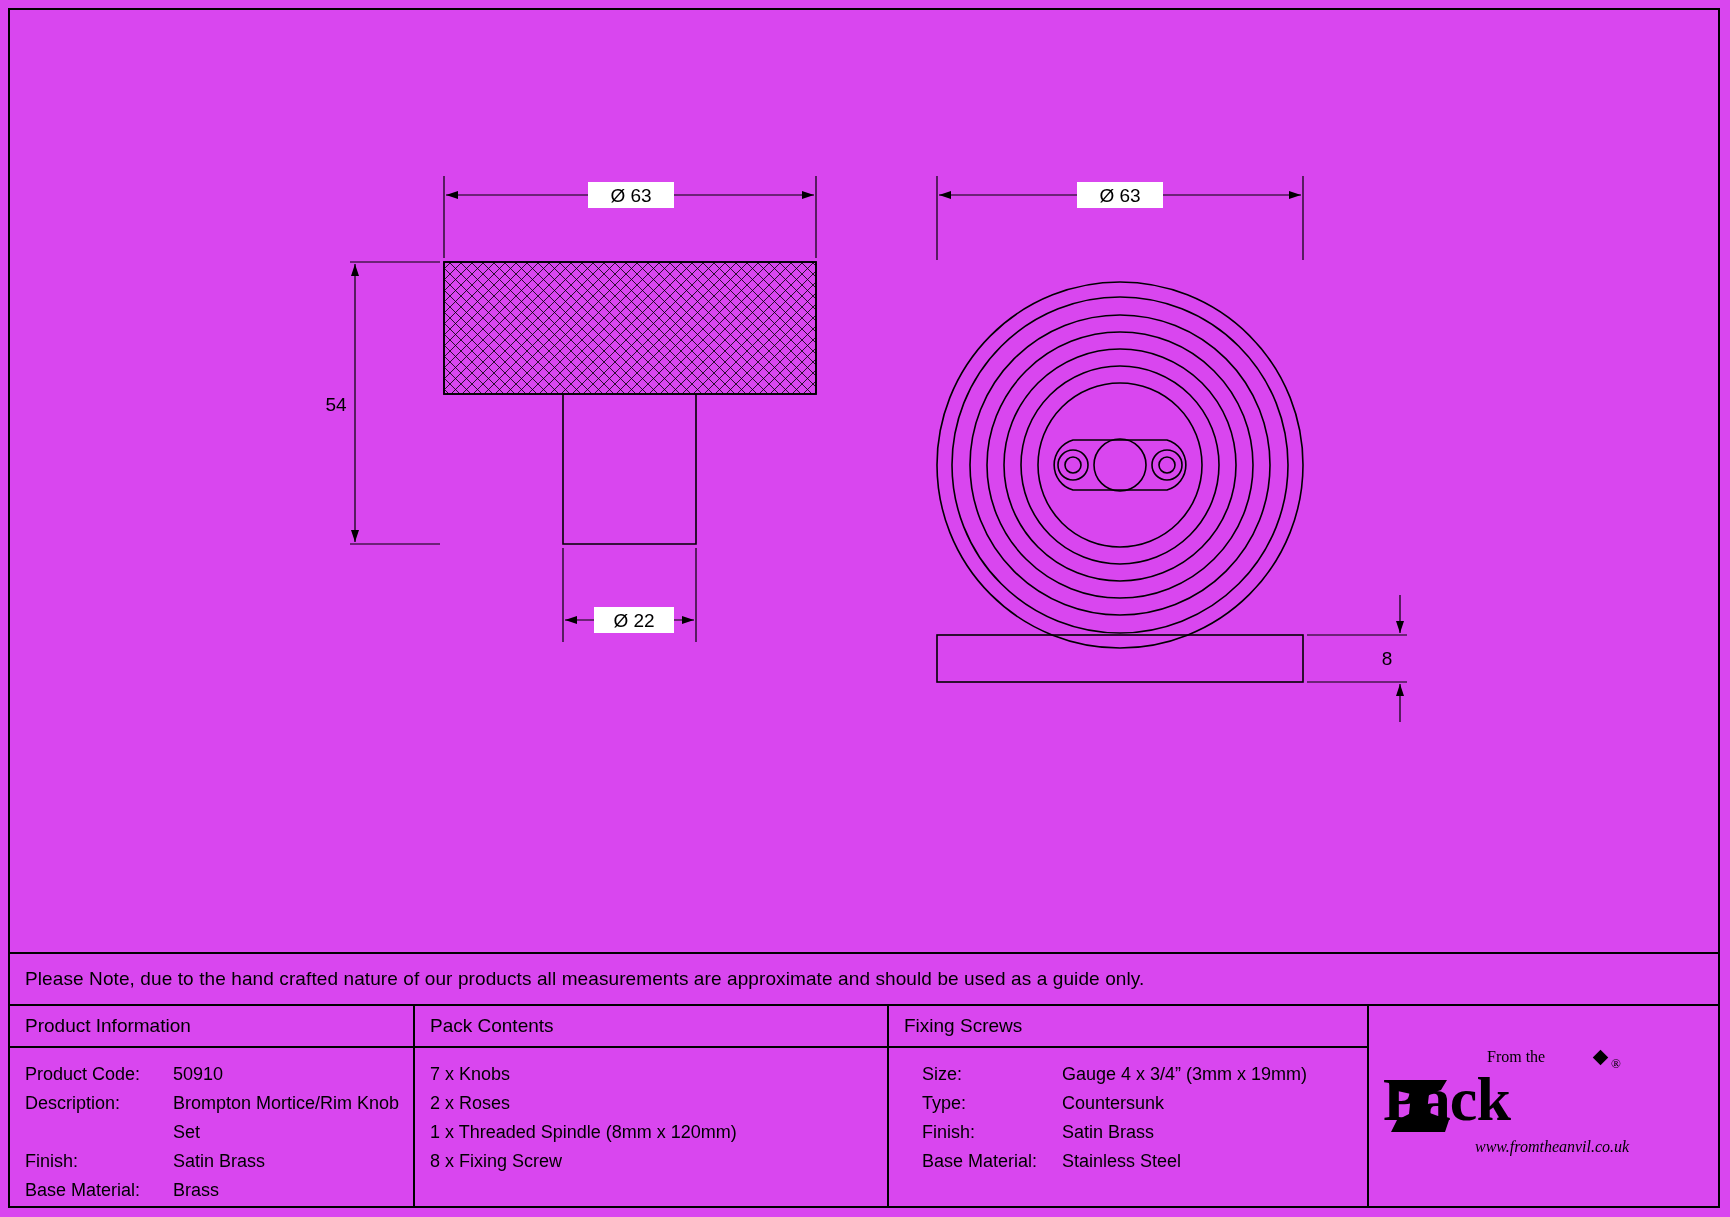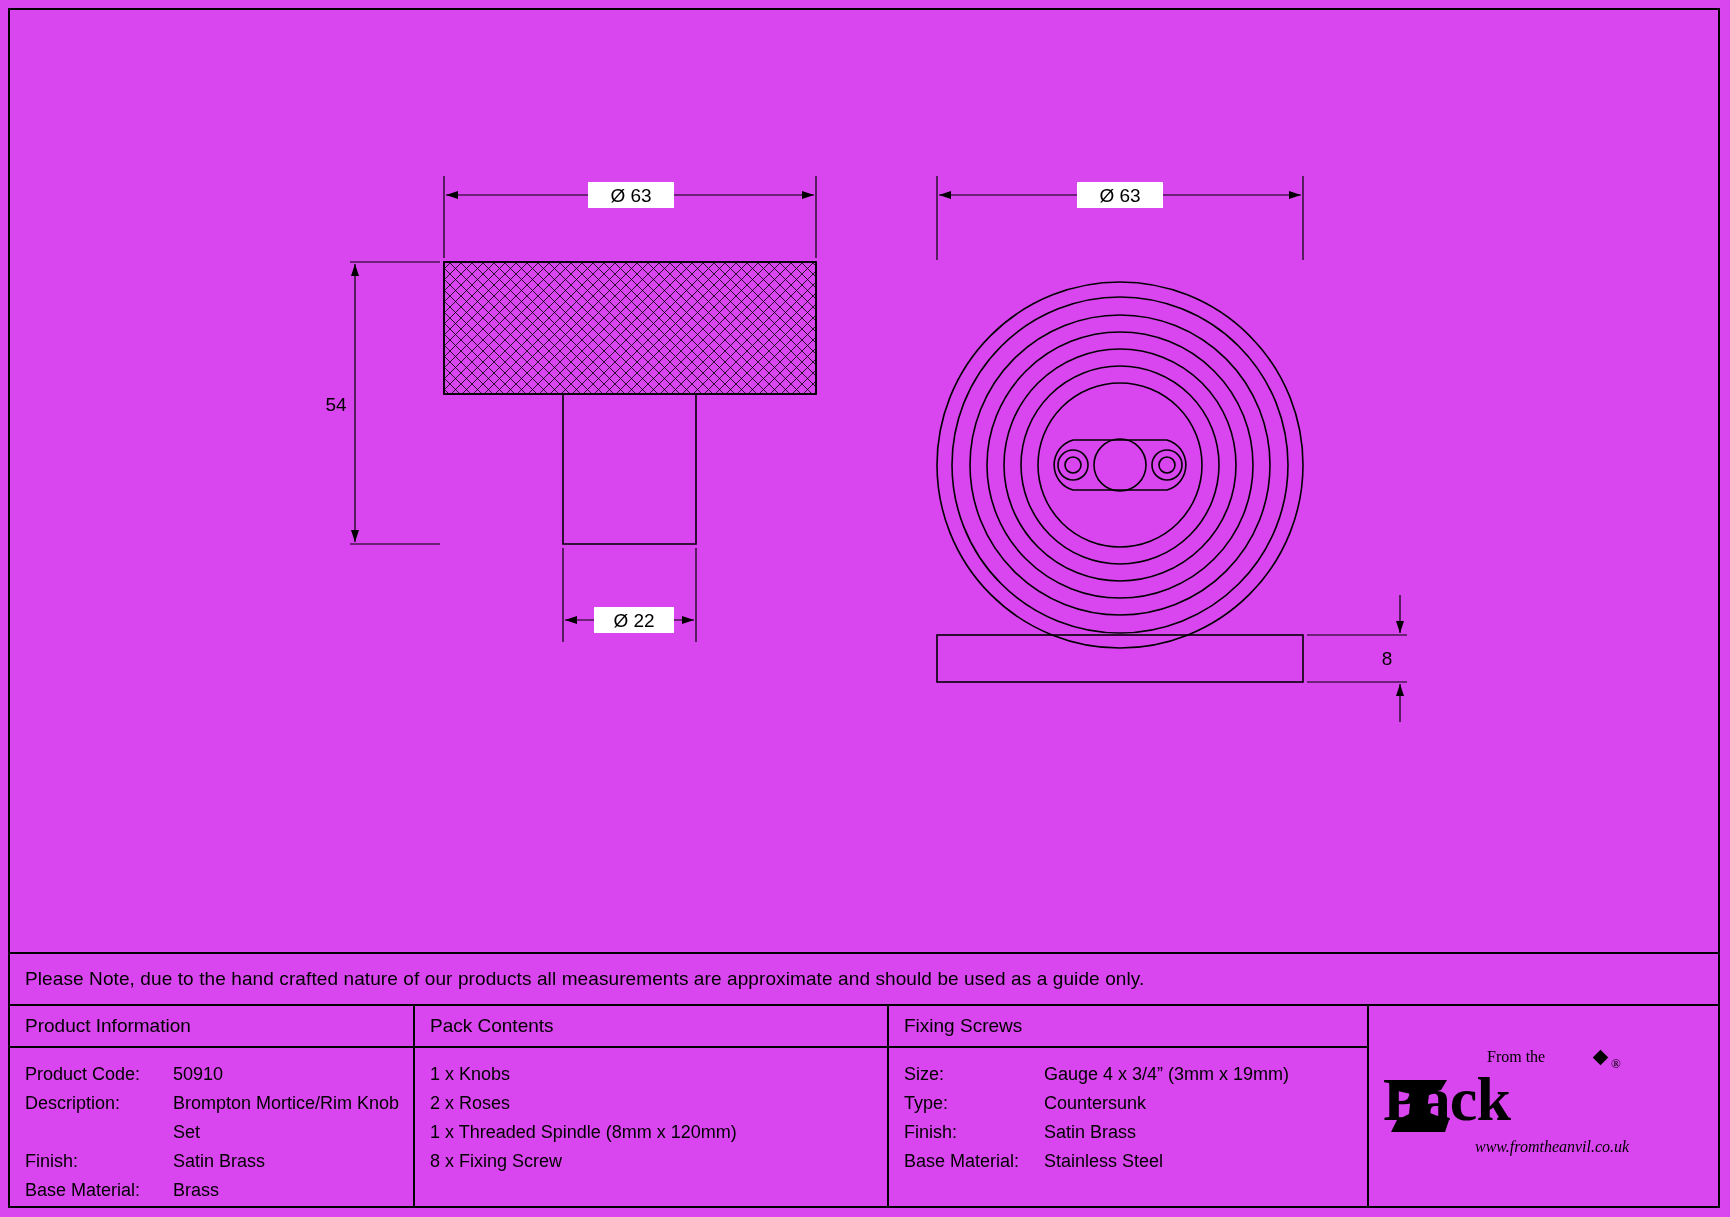--- a/index.html
+++ b/index.html
@@ -86,21 +86,21 @@
   .col-body {
     padding: 12px 12px 0 15px;
     font-size: 18px;
   }
   .kv {
     display: flex;
     line-height: 29px;
   }
   .kv .k { width: 148px; flex: 0 0 148px; }
   .kv .v { flex: 1 1 auto; }
-  .kv-screws .k { width: 140px; flex: 0 0 140px; }
+  .kv-screws .k { width: 140px; flex: 0 0 140px; margin-left: 18px; }
   .plain-line { line-height: 29px; }
   .cont-line { padding-left: 148px; line-height: 29px; }
   
   .logo-wrap {
     position: absolute;
     right: 18px;
     top: 28px;
     width: 250px;
     height: 150px;
   }
@@ -255,21 +255,21 @@
         <div class="kv">
           <div class="k">Base Material:</div>
           <div class="v">Brass</div>
         </div>
       </div>
     </div>
 
     <div class="col col-pack">
       <div class="col-head">Pack Contents</div>
       <div class="col-body">
-        <div class="plain-line">1 x Knobs</div>
+        <div class="plain-line">7 x Knobs</div>
         <div class="plain-line">2 x Roses</div>
         <div class="plain-line">1 x Threaded Spindle (8mm x 120mm)</div>
         <div class="plain-line">8 x Fixing Screw</div>
       </div>
     </div>
 
     <div class="col col-screws">
       <div class="col-head">Fixing Screws</div>
       <div class="col-body">
         <div class="kv kv-screws">

